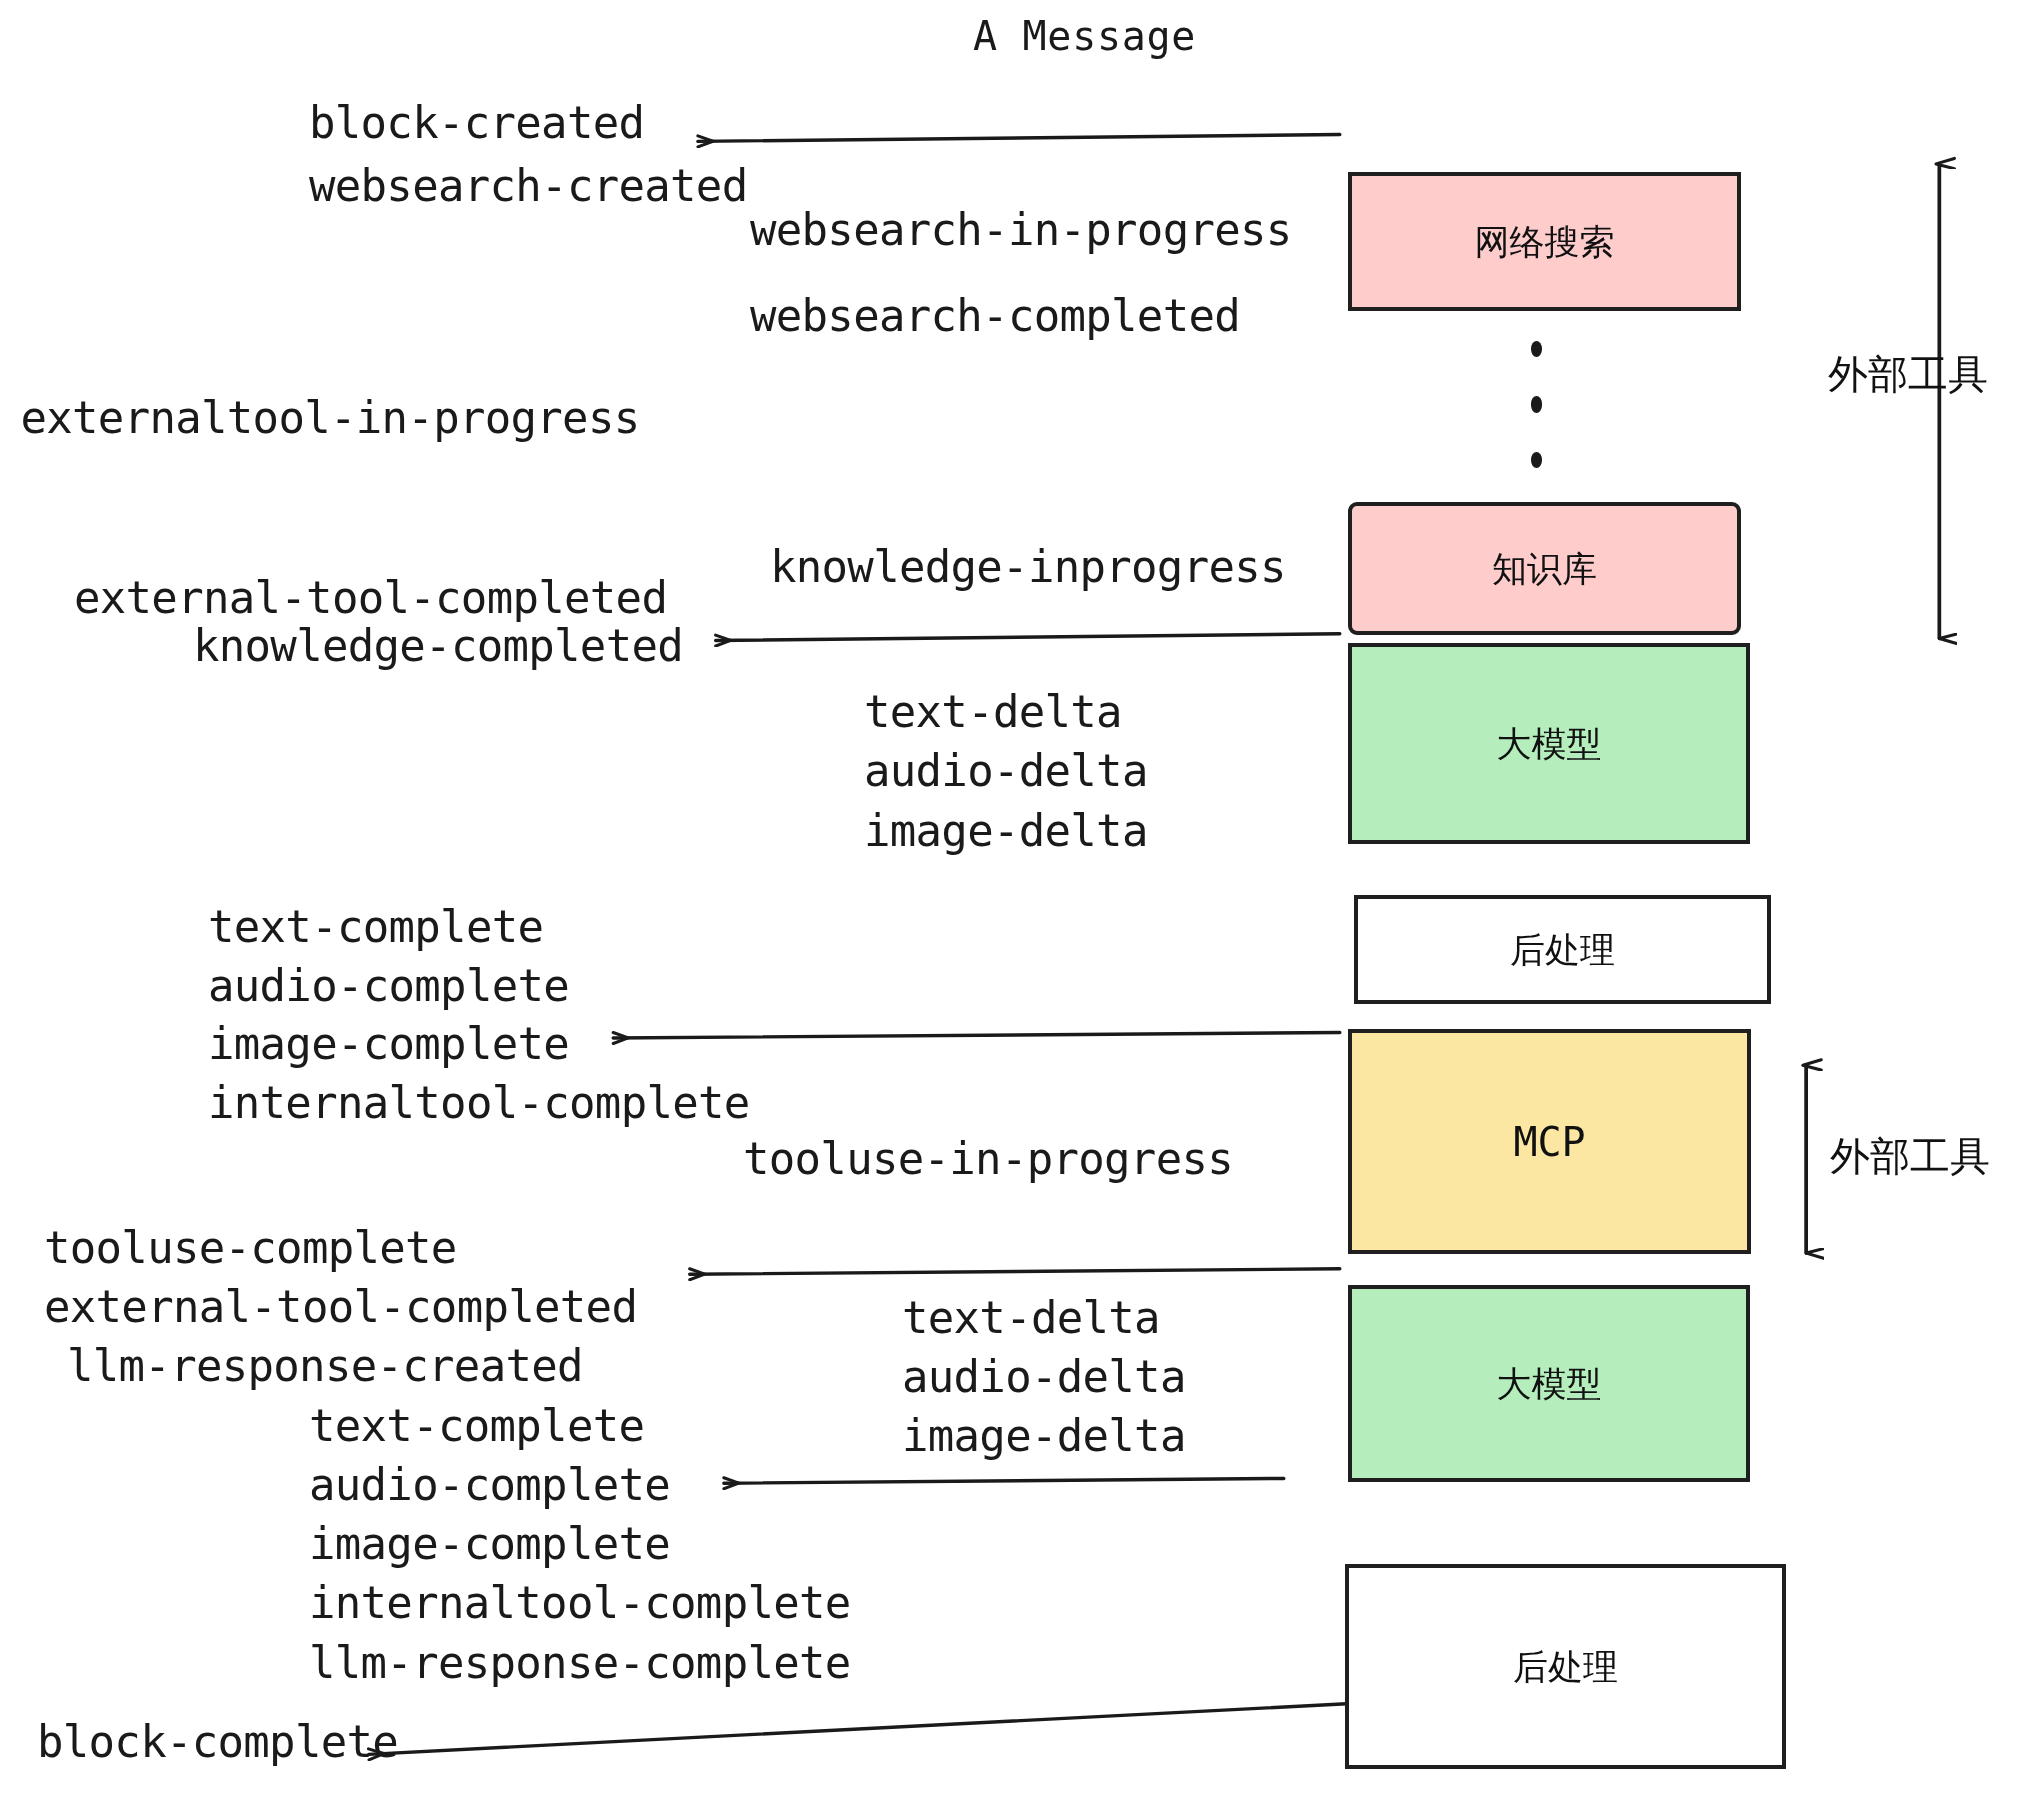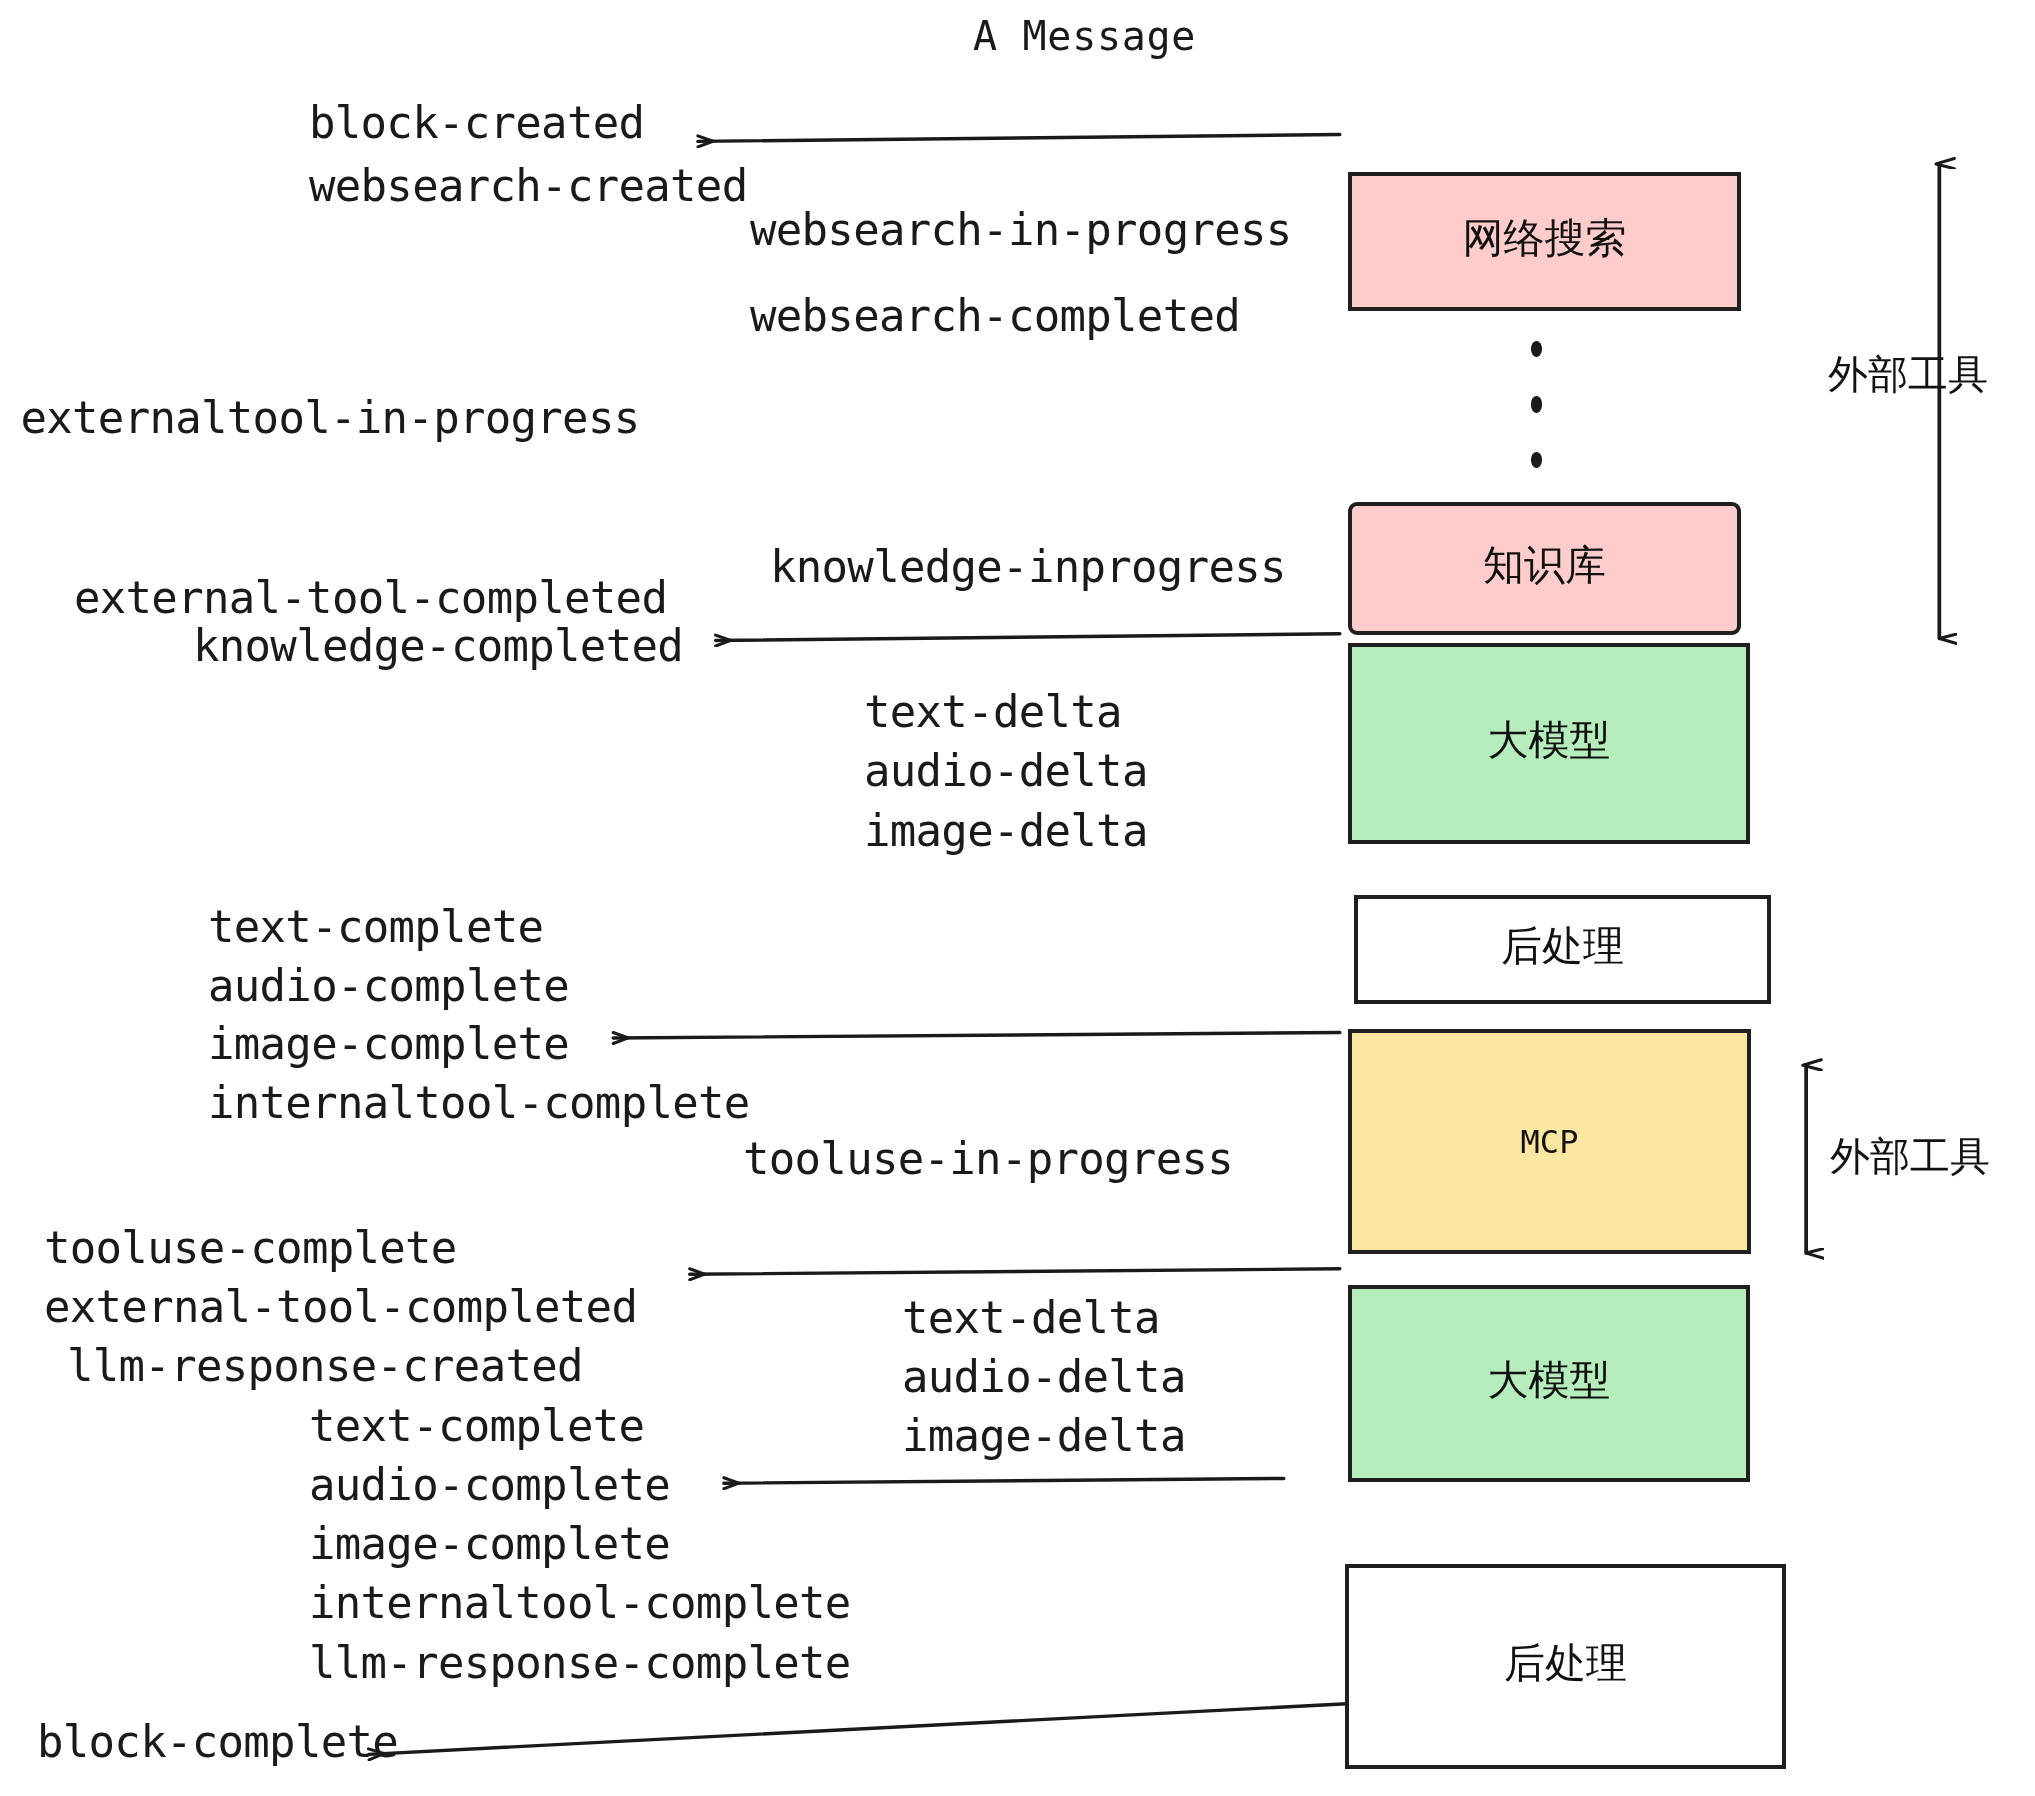--- a/index.html
+++ b/index.html
@@ -40,28 +40,28 @@
     white-space: nowrap;
     line-height: 1;
   }
   .node {
     position: absolute;
     box-sizing: border-box;
     border: 4.8px solid #1f1f1f;
     display: flex;
     align-items: center;
     justify-content: center;
-    font-family: Liberation Mono, monospace;
-    font-size: 41px;
+    font-family: Liberation Sans, sans-serif;
+    font-size: 35px;
     color: #111111;
     line-height: 1;
   }
   .node.latin {
     font-family: "DejaVu Sans Mono", monospace;
-    font-size: 32px;
+    font-size: 40px;
   }
   .grouplabel {
     position: absolute;
     font-family: "DejaVu Sans", sans-serif;
     font-size: 40px;
     color: #111111;
     white-space: nowrap;
     line-height: 1;
     margin-top: 18px;
   }

